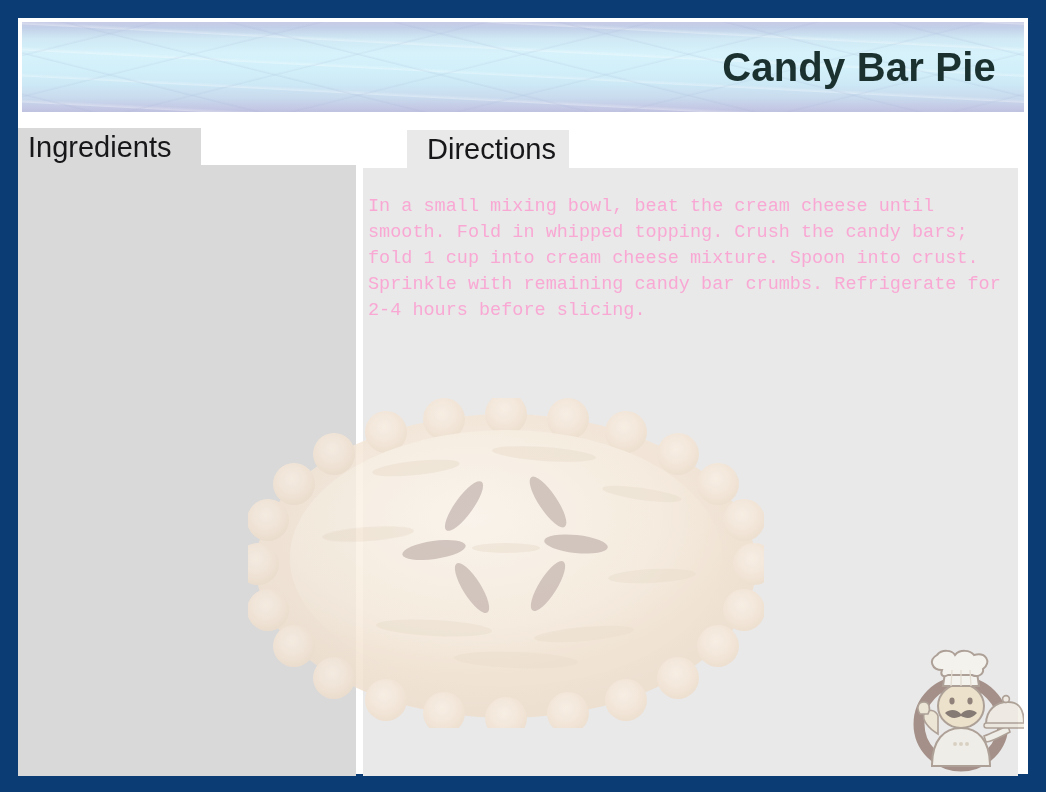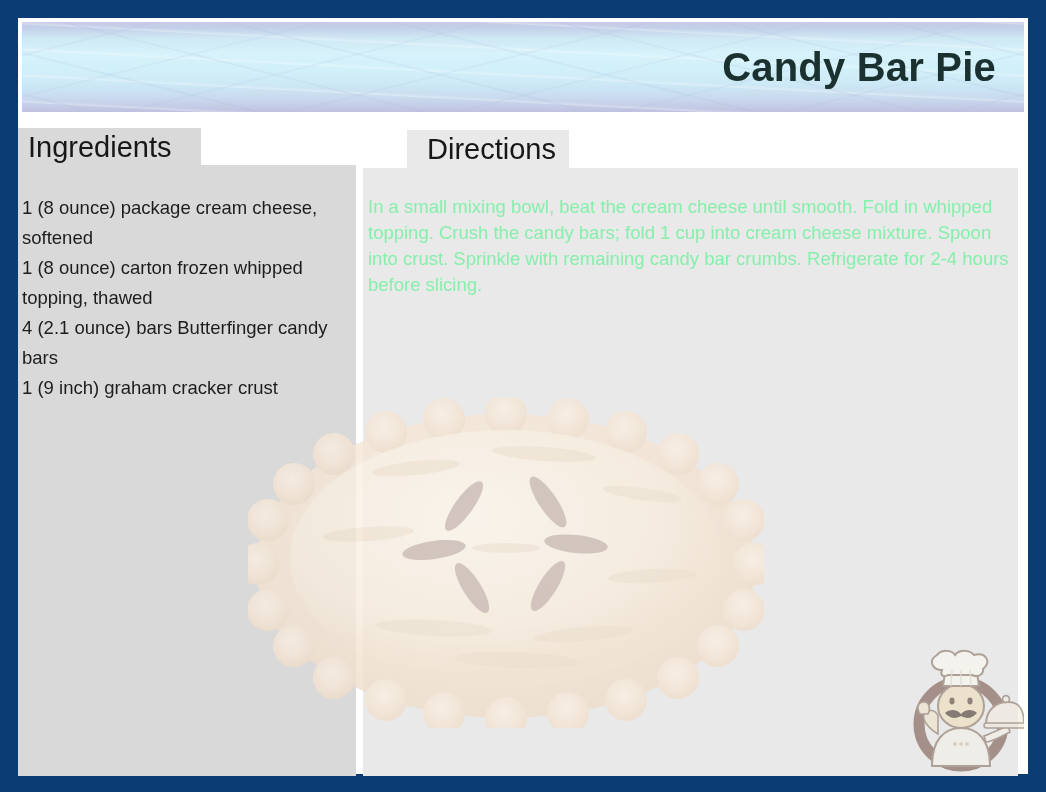--- a/index.html
+++ b/index.html
@@ -147,21 +147,22 @@
     color: #1d1d1f;
     white-space: pre-line;
   }
   #directions-text {
     position: absolute;
     left: 368px;
     top: 194px;
     width: 645px;
     font-size: 18.5px;
     line-height: 26px;
-    color: #86efac;
+    color: #f9a8d4;
+    font-family: Liberation Mono, monospace;
   }
 
   
   #pie-watermark {
     position: absolute;
     left: 248px;
     top: 398px;
     width: 516px;
     height: 330px;
     pointer-events: none;
@@ -195,24 +196,20 @@
   <div class="panel" id="ingredients-panel"></div>
   <div class="panel" id="directions-panel"></div>
 
   <div class="tab" id="ingredients-tab">
     <span class="tab-label">Ingredients</span>
   </div>
   <div class="tab" id="directions-tab">
     <span class="tab-label">Directions</span>
   </div>
 
-  <div id="ingredients-text">1 (8 ounce) package cream cheese, softened
-1 (8 ounce) carton frozen whipped topping, thawed
-4 (2.1 ounce) bars Butterfinger candy bars
-1 (9 inch) graham cracker crust</div>
 
   <div id="directions-text">In a small mixing bowl, beat the cream cheese until smooth. Fold in whipped topping. Crush the candy bars; fold 1 cup into cream cheese mixture. Spoon into crust. Sprinkle with remaining candy bar crumbs. Refrigerate for 2-4 hours before slicing.</div>
 
   <div id="pie-watermark">
     <svg viewBox="0 0 516 330" xmlns="http://www.w3.org/2000/svg">
       <defs>
         <radialGradient id="crustG" cx="45%" cy="38%" r="68%">
           <stop offset="0%" stop-color="#faefe2"></stop>
           <stop offset="55%" stop-color="#f5e6d6"></stop>
           <stop offset="100%" stop-color="#eddcc8"></stop>

